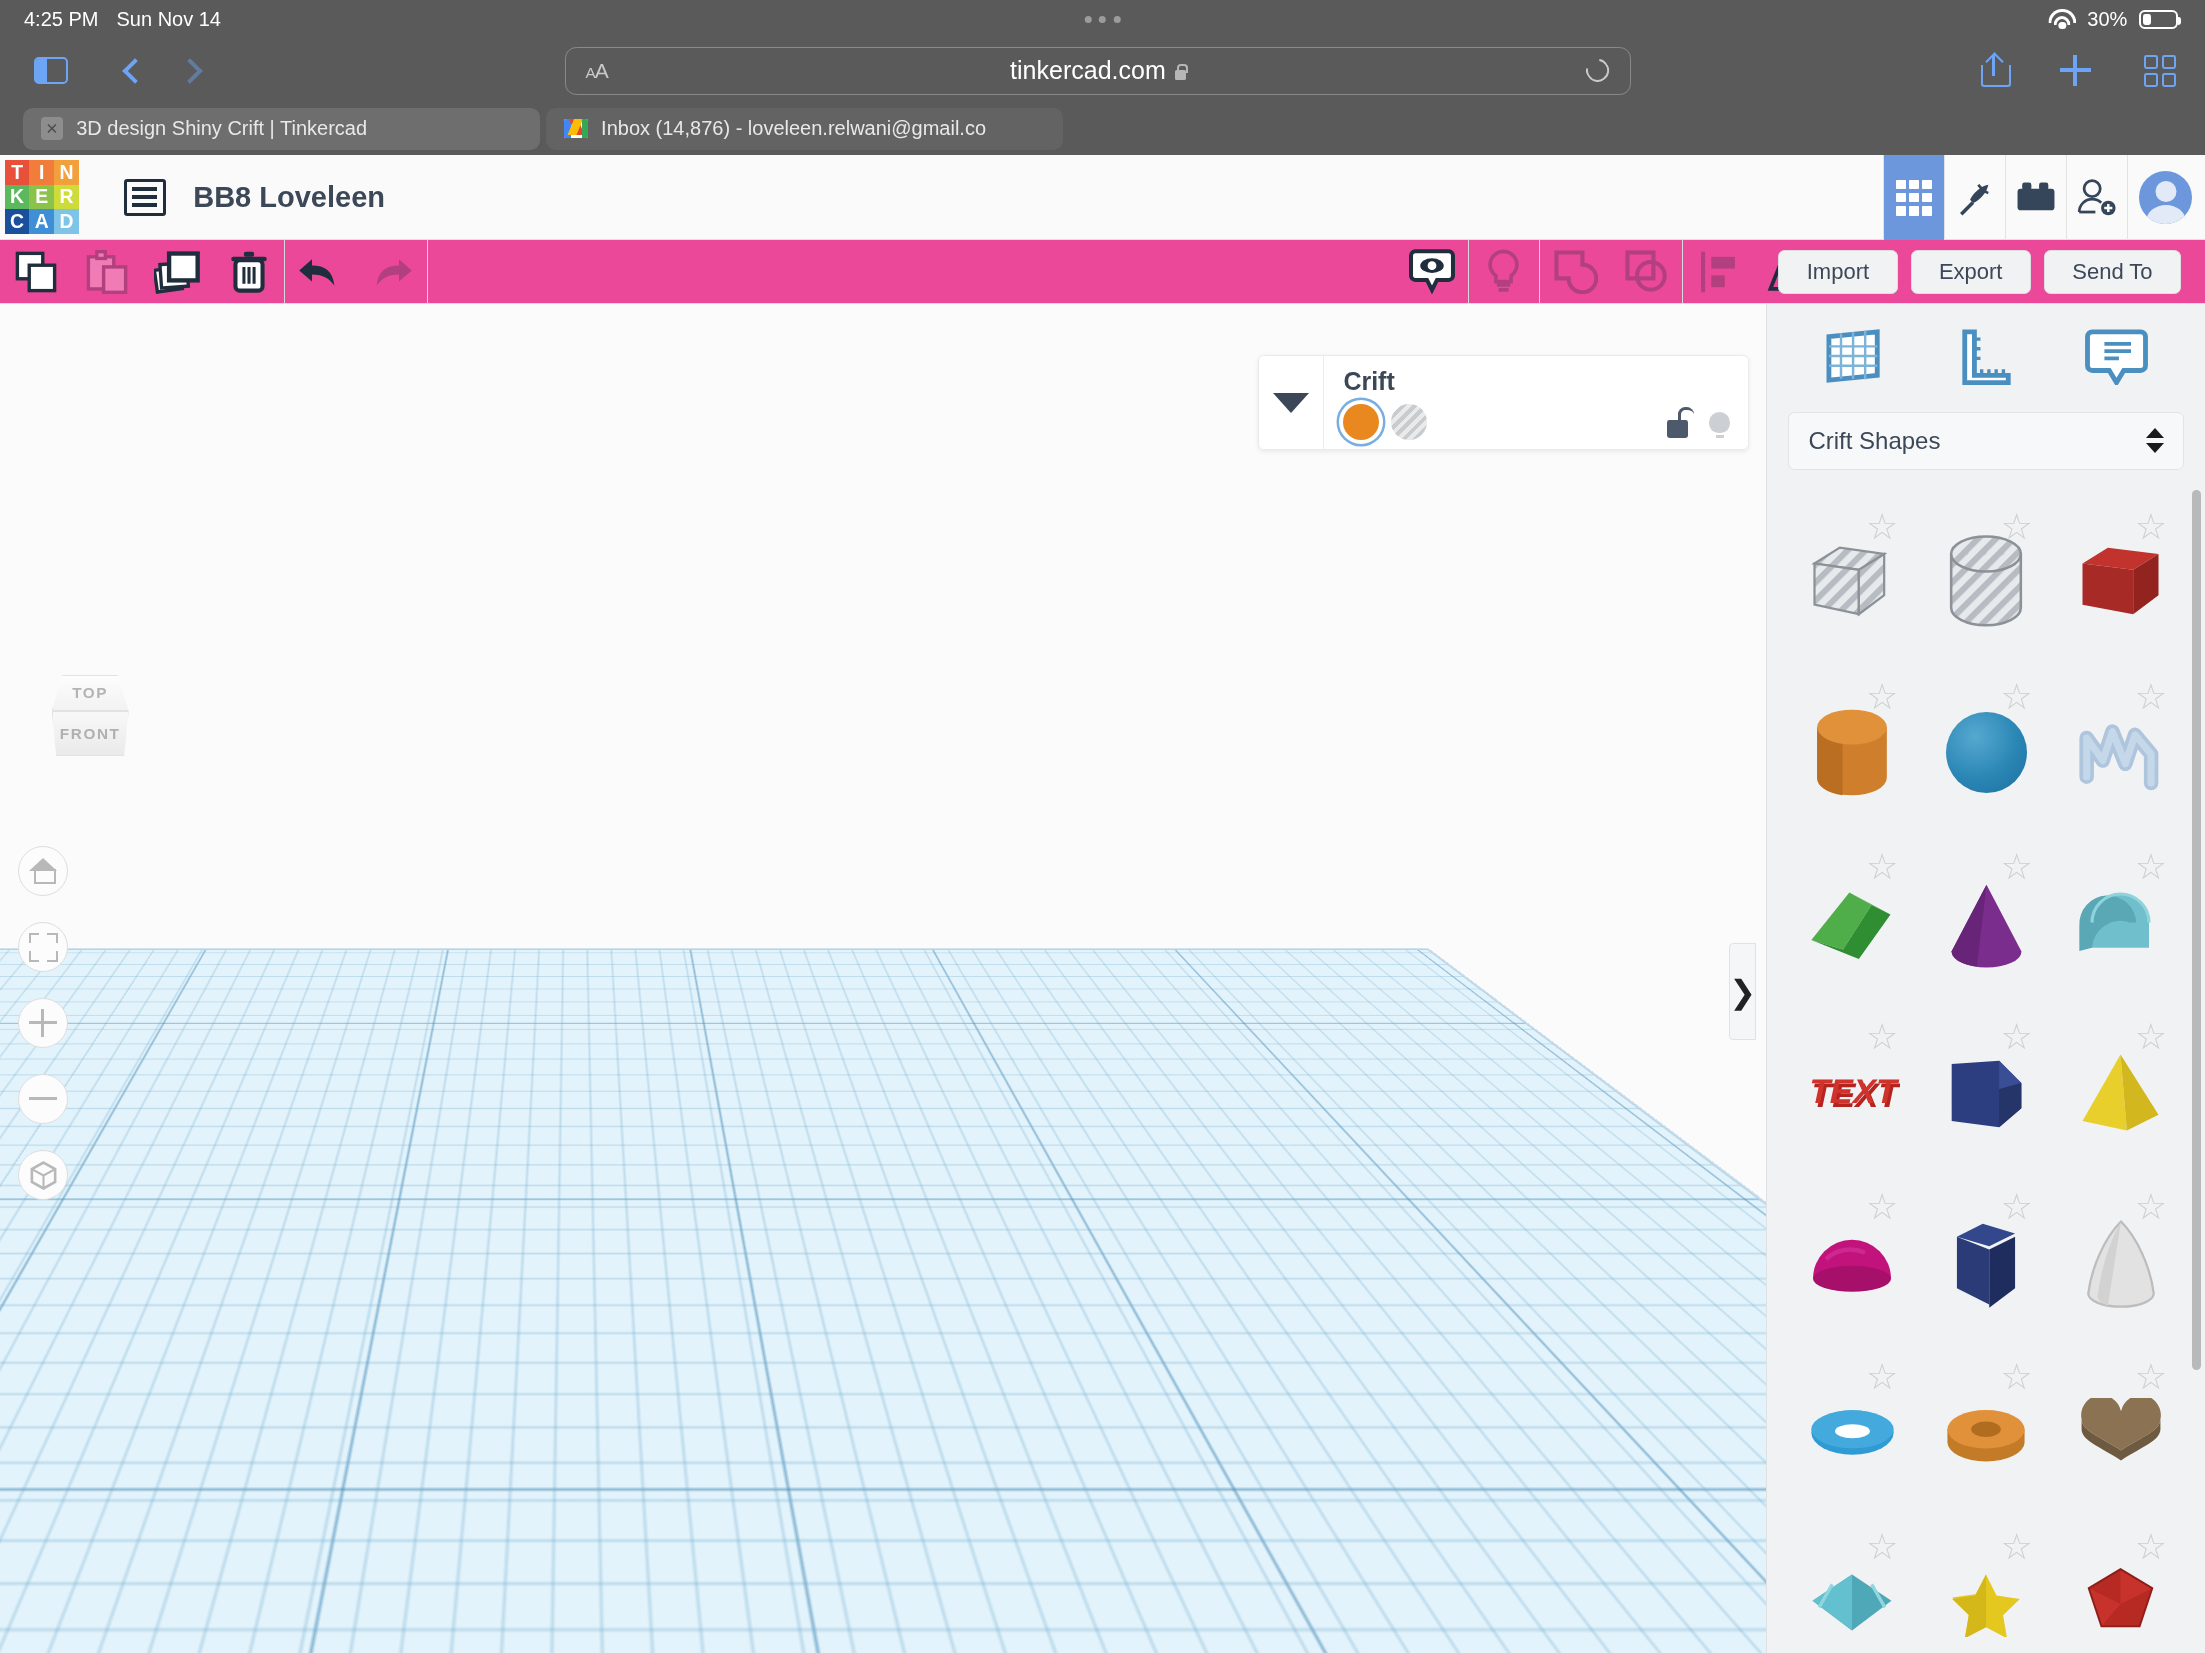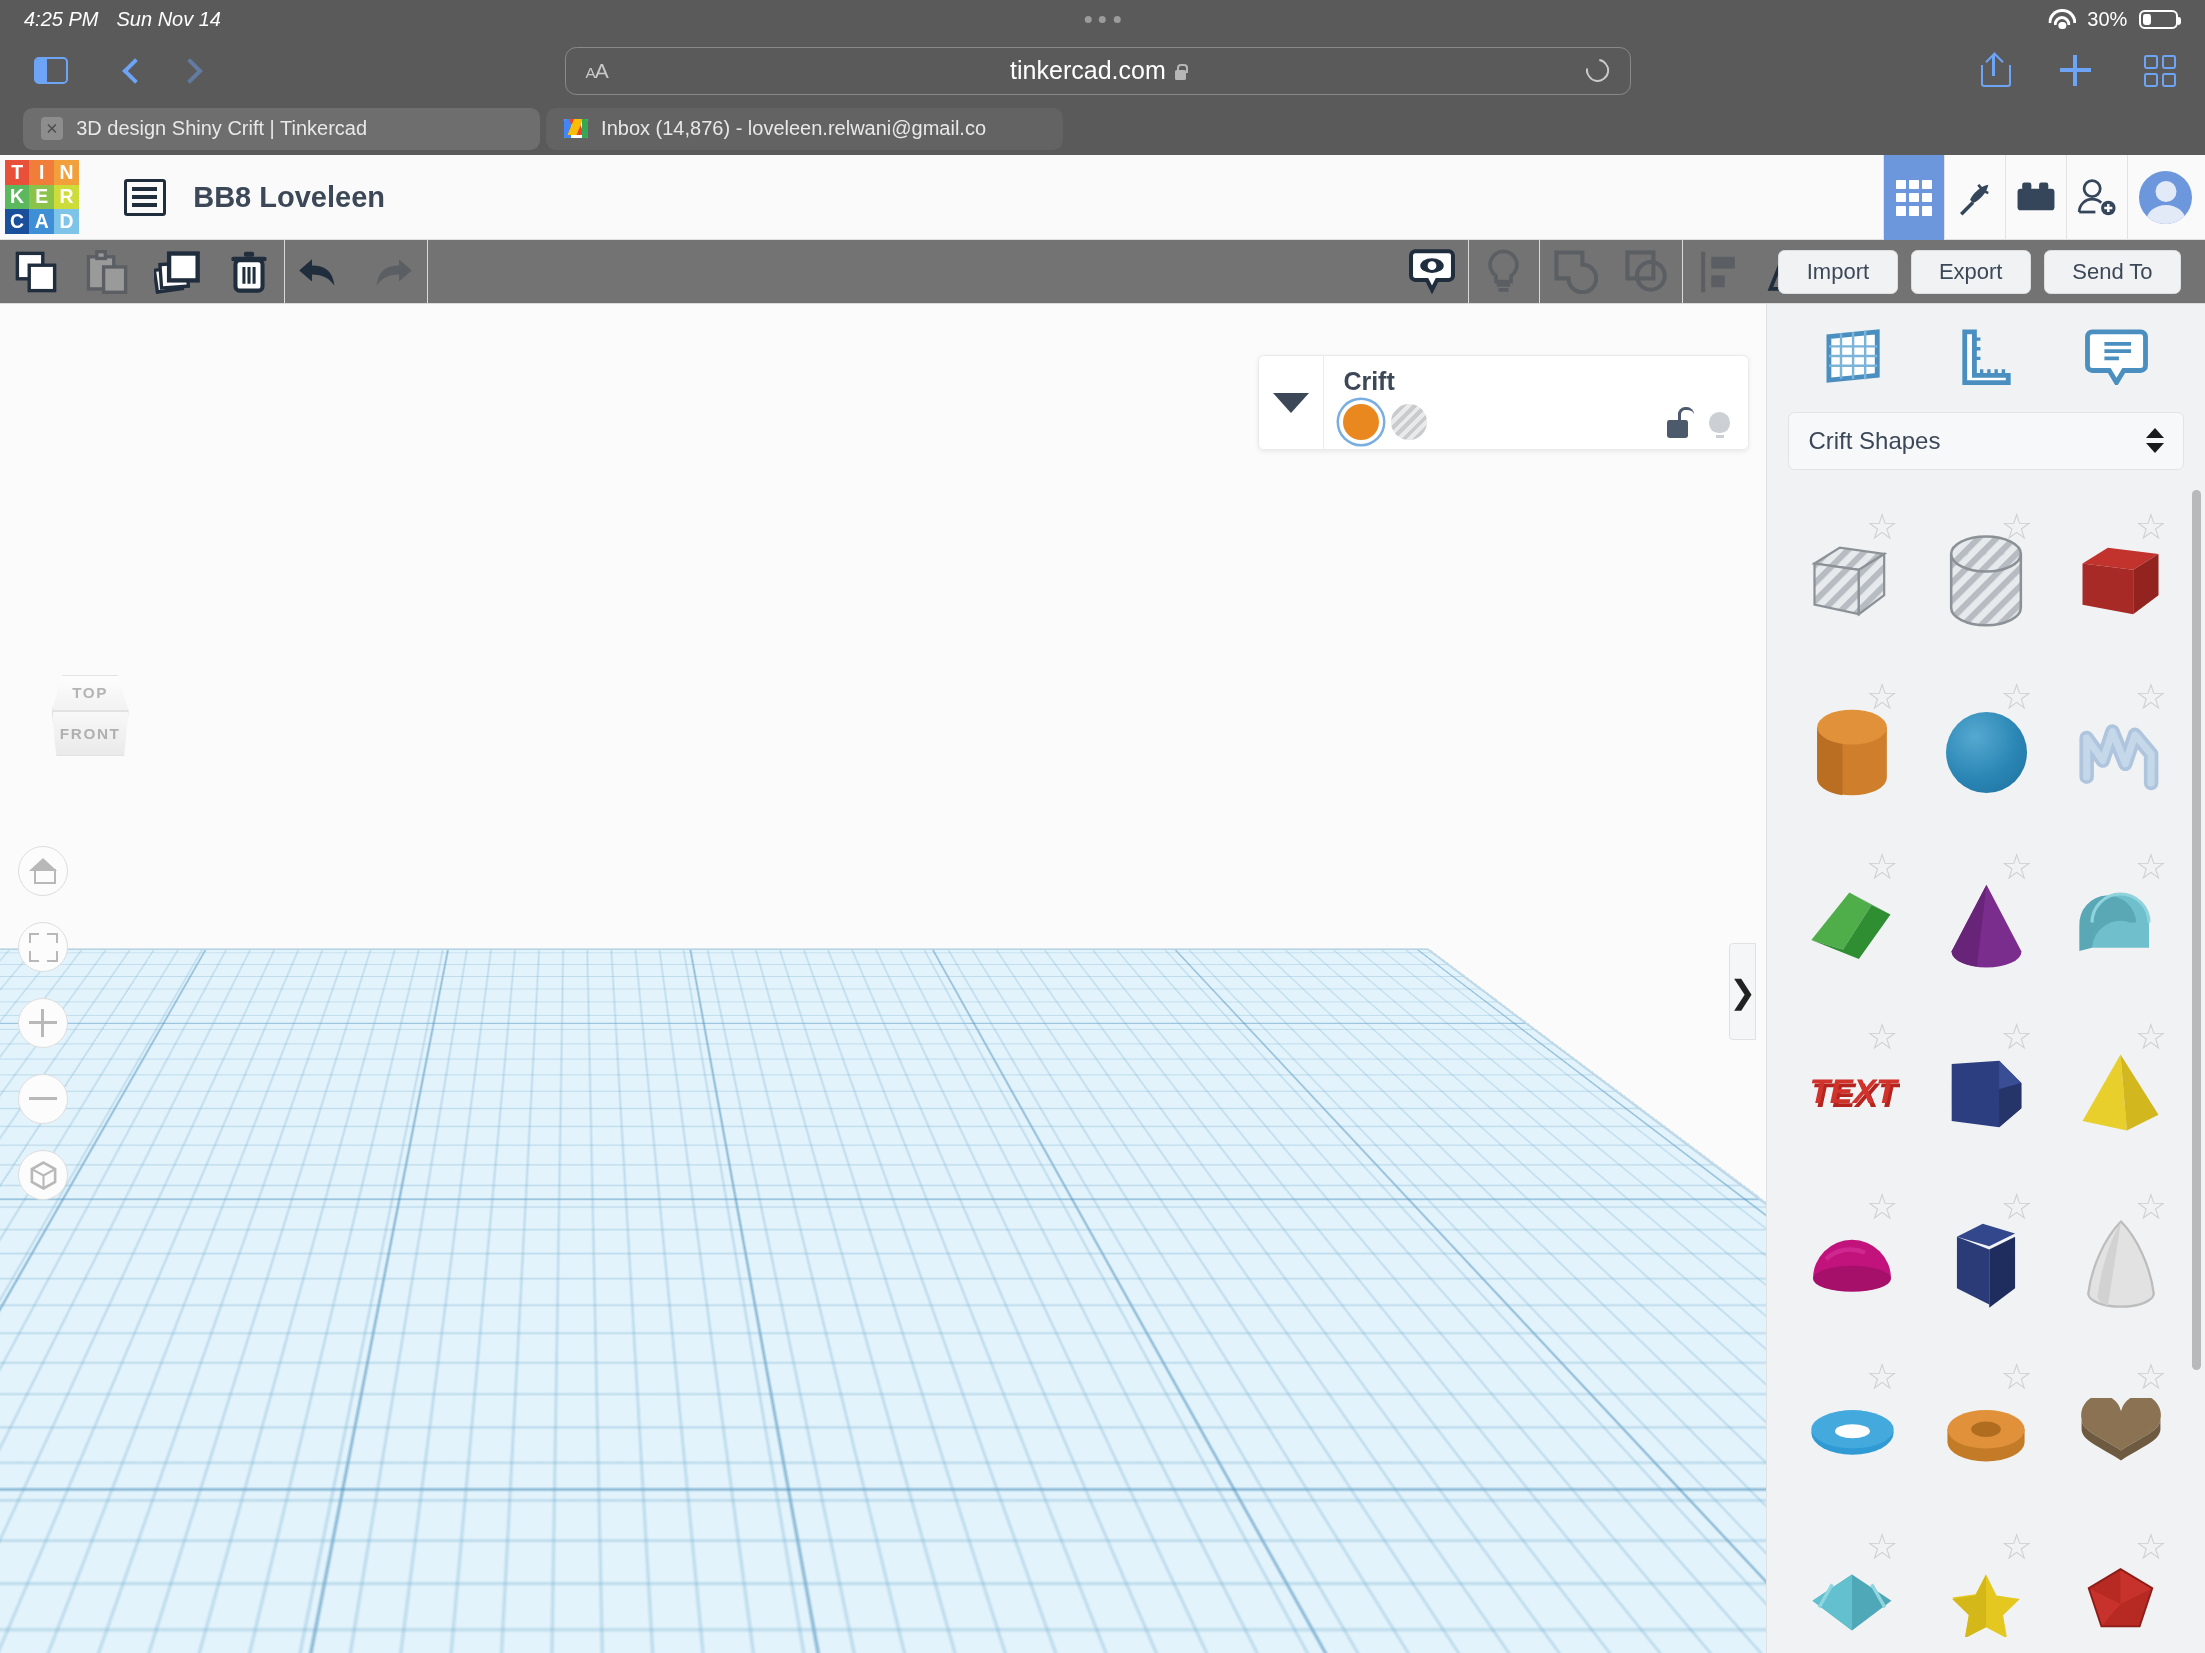--- a/index.html
+++ b/index.html
@@ -9,21 +9,21 @@
     background: #fff; overflow: hidden;
   }
   #root { position: relative; width: 2205px; height: 1653px; }
 
   
   .statusbar {
     position: absolute; top: 0; left: 0; width: 2205px; height: 39px;
     background: #5a5a5a; color: #fff;
     display: flex; align-items: center; font-size: 20px;
   }
-  .sb-left { display: flex; gap: 18px; margin-left: 24px; align-items: baseline; font-style: italic; }
+  .sb-left { display: flex; gap: 18px; margin-left: 24px; align-items: baseline; }
   .sb-dots { position: absolute; left: 50%; transform: translateX(-50%);
              display: flex; gap: 7.3px; top: 16px; }
   .sb-dots i { width: 7.3px; height: 7.3px; border-radius: 50%; background: #9b9b9b; display: block; }
   .sb-right { position: absolute; right: 27.4px; display: flex; align-items: center; gap: 11.3px; }
   .wifi { width: 27.4px; height: 21px; position: relative; }
   .wifi b { position: absolute; left: 50%; transform: translateX(-50%);
             border: 3.2px solid #fff; border-bottom: none; border-radius: 50% 50% 0 0 / 100% 100% 0 0;
             display: block; }
   .wifi b:nth-child(1) { width: 27.4px; height: 13.7px; top: 0; }
   .wifi b:nth-child(2) { width: 17px; height: 9px; top: 6.5px; }
@@ -132,21 +132,21 @@
   .ic-grid9 i { background: #fff; border-radius: 0.8px; }
   .avatar { width: 53px; height: 53px; border-radius: 50%; background: #6c97dd;
             position: relative; overflow: hidden; margin: 0 13px 0 11.3px; }
   .avatar::before { content: ""; position: absolute; left: 50%; top: 9.7px; width: 21px; height: 21px;
                     border-radius: 50%; background: #e2eaf7; transform: translateX(-50%); }
   .avatar::after { content: ""; position: absolute; left: 50%; top: 34px; width: 39px; height: 31px;
                    border-radius: 50% 50% 0 0; background: #e2eaf7; transform: translateX(-50%); }
 
   
   .tc-toolbar { position: absolute; top: 240px; left: 0; width: 2205px; height: 64px;
-                background: #737373; border-bottom: 0.8px solid #dcdcdc;
+                background: #ec4899; border-bottom: 0.8px solid #dcdcdc;
                 display: flex; align-items: center; }
   .tb-grp { display: flex; align-items: center; height: 100%; }
   .tb-btn { width: 71px; height: 64px; display: flex; align-items: center; justify-content: center; }
   .vsep { width: 0.8px; height: 64px; background: #d7d9db; }
   .dim { opacity: .28; }
   .tb-actions { position: absolute; right: 24px; display: flex; gap: 13px; }
   .pillbtn { height: 44px; padding: 0 27.4px; border: 0.8px solid #dcdee0; border-radius: 6.5px;
              background: #f1f2f3; color: #3c4858; font-size: 22px;
              display: flex; align-items: center; justify-content: center; }
 

